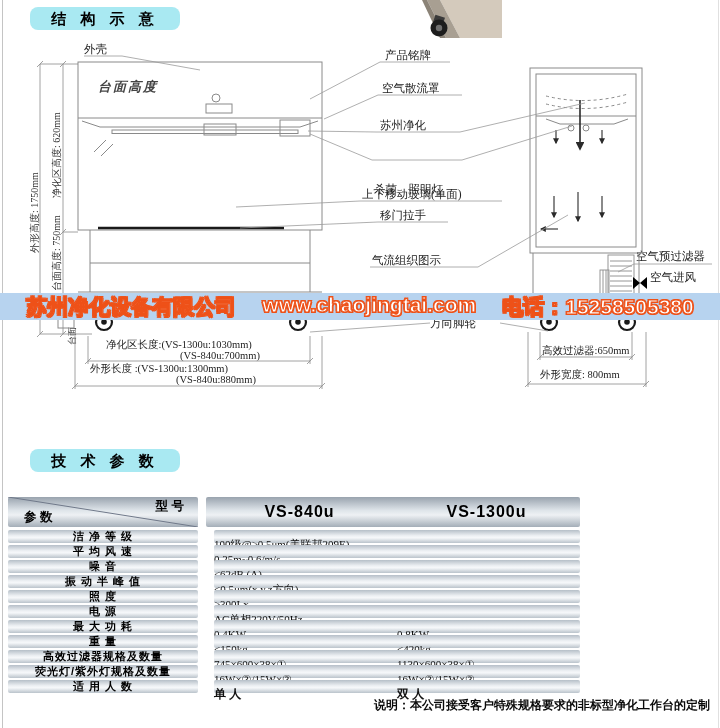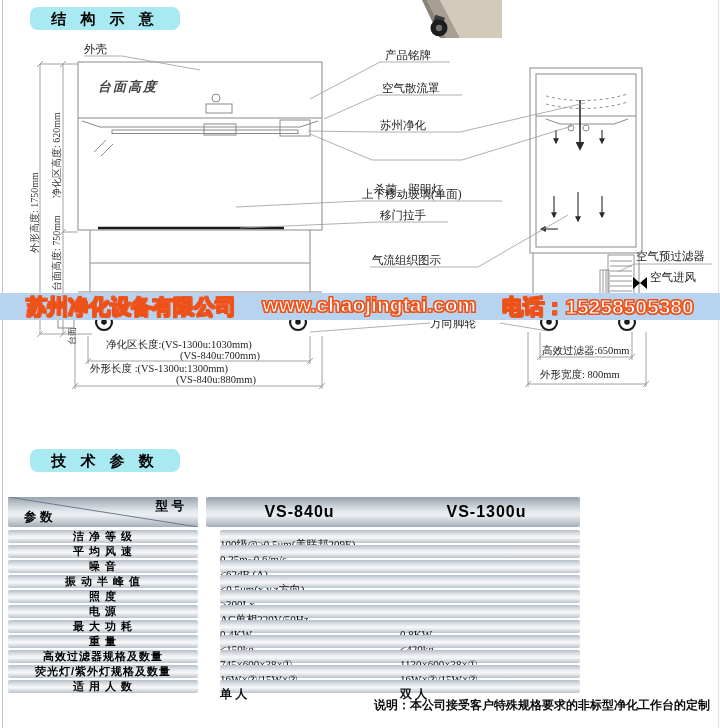--- a/index.html
+++ b/index.html
@@ -65,21 +65,21 @@
   }
   .gradlight{
     background:linear-gradient(180deg,#b6bfc8 0%,#eef1f4 45%,#f6f8fa 60%,#bac3cb 100%);
     border-radius:2px;
   }
   .corner{width:190px;position:relative;}
   .corner .c-top{position:absolute;right:14px;top:1px;font-size:12.5px;font-weight:bold;color:#000;}
   .corner .c-bottom{position:absolute;left:16px;bottom:1px;font-size:12.5px;font-weight:bold;color:#000;}
   .hdr-vals{flex:1;display:flex;}
   .hdr-col{flex:1;text-align:center;font-weight:bold;font-size:16px;line-height:30px;color:#000;letter-spacing:1px;}
-  .trow{display:flex;gap:22px;height:13px;margin-bottom:2px;}
+  .trow{display:flex;gap:16px;height:13px;margin-bottom:2px;}
   .tlbl{
     width:190px;font-weight:bold;font-size:11px;line-height:13px;
     text-align:center;color:#000;letter-spacing:1px;
   }
   .tval{flex:1;display:flex;}
   .tval span{
     flex:1;text-align:left;font-size:11px;line-height:13px;color:#111;
     font-family:"Liberation Serif","DejaVu Serif",serif;
     margin-top:8px;
   }

